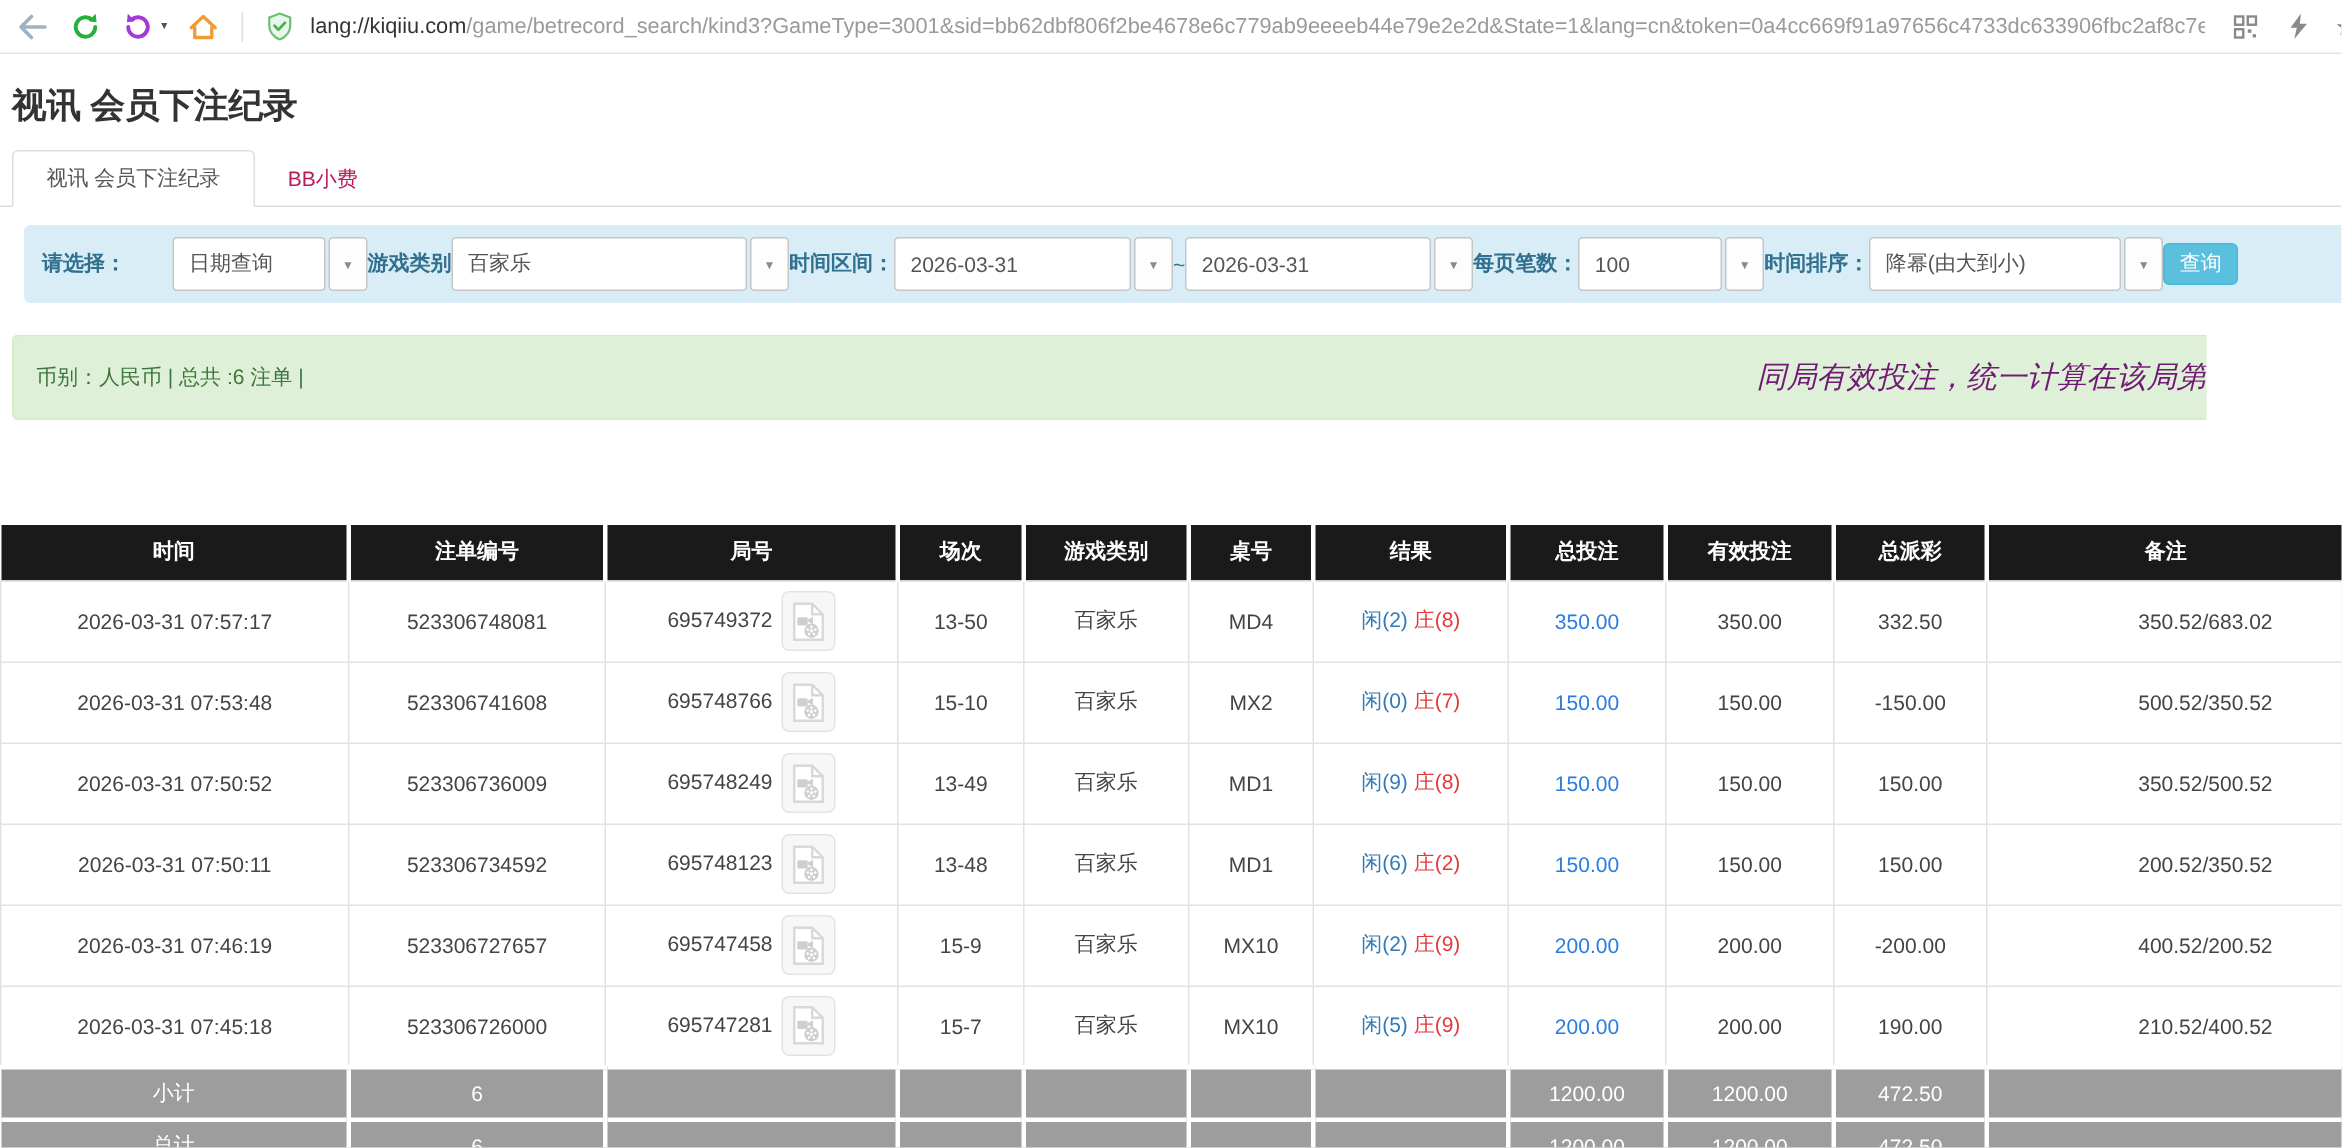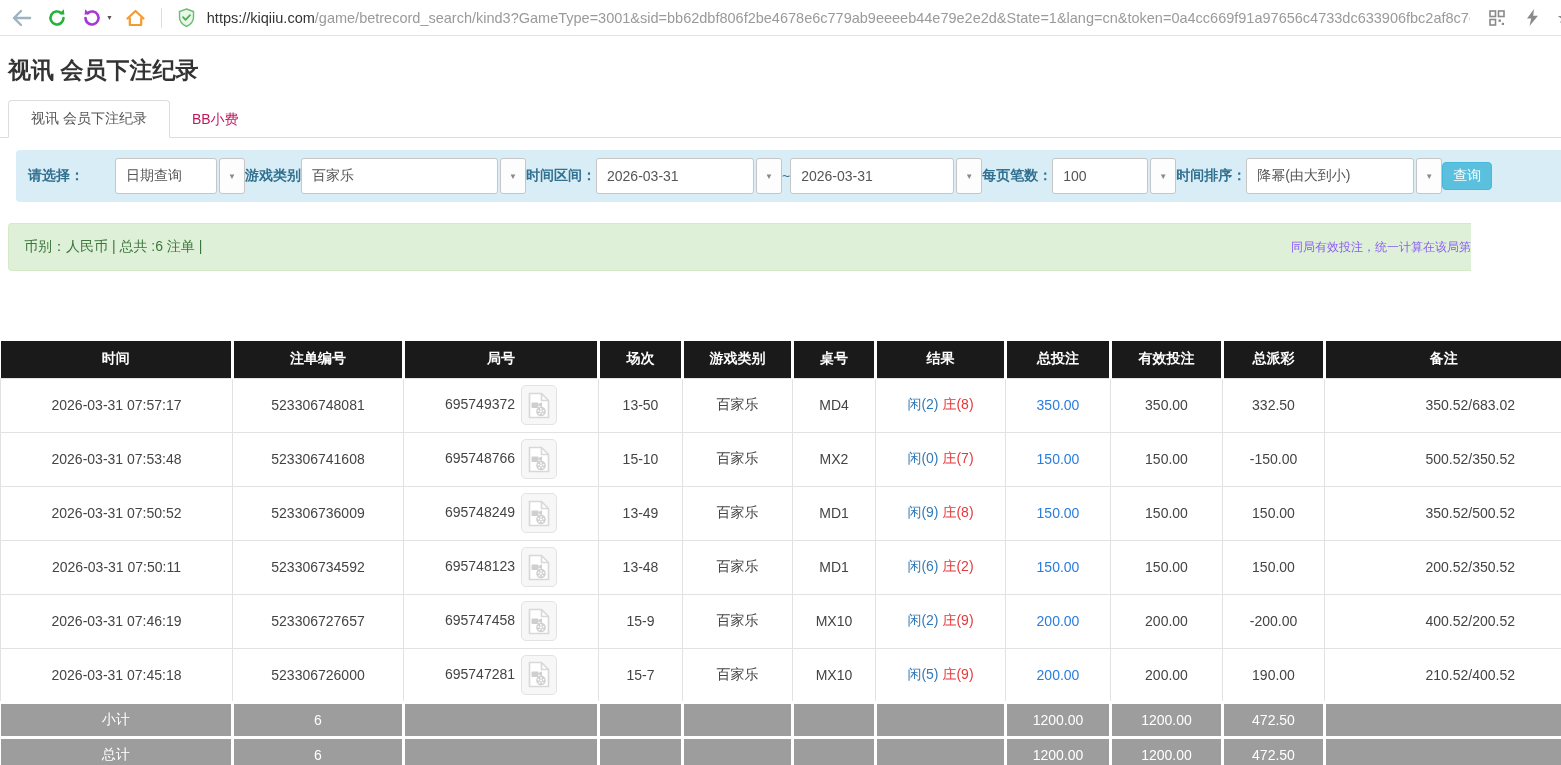--- a/index.html
+++ b/index.html
@@ -40,21 +40,21 @@
     color:#8a8a8a; font-size:8px; cursor:pointer; }
   .tilde { color:#31708f; font-size:14px; }
   .search-btn { height:28px; padding:0 10px; background:#5bc0de; border:1px solid #46b8da;
     color:#fff; font-size:14px; border-radius:4px; cursor:pointer; flex:none; font-family:inherit; }
 
   
   .summary-bar { margin:21px 0 0 8px; width:1463px; background:#dff0d8; border:1px solid #d6e9c6;
     border-right:none; border-radius:4px 0 0 4px; padding:14px 0 14px 15px;
     display:flex; justify-content:space-between; align-items:center; overflow:hidden; white-space:nowrap; }
   .summary-left { color:#3c763d; font-size:14px; }
-  .summary-right { color:#8b5cf6; font-size:12px; }
+  .summary-right { color:#701a75; font-size:20px;font-style:italic; }
 
   
   .bet-table { width:1561px; border-collapse:collapse; table-layout:fixed; margin-top:70px; font-size:14px; }
   .bet-table th { background:#1a1a1a; color:#fff; font-weight:bold; height:37px; text-align:center;
     border-right:3px solid #fff; }
   .bet-table th:last-child { border-right:none; }
   .bet-table td.c { height:54px; text-align:center; color:#444; background:#fff;
     border:1px solid #e2e2e2; vertical-align:middle; }
   td.remark { text-align:right !important; padding-right:46px; }
   .player { color:#337ab7; }
@@ -99,21 +99,21 @@
       </svg>
   </span>
   <span class="bar-divider"></span>
   <div class="url-area">
     <span class="nav-ic">
       <svg width="17" height="19" viewBox="0 0 17 19">
           <path d="M8.5 1l7 2.6v5.6c0 4.4-3 7.4-7 9.3-4-1.9-7-4.9-7-9.3V3.6z" fill="#e9f6ea" stroke="#6abf6e" stroke-width="1.4"></path>
           <path d="M5 9.2l2.6 2.6 4.4-4.6" fill="none" stroke="#4caf50" stroke-width="1.8" stroke-linecap="round" stroke-linejoin="round"></path>
         </svg>
     </span>
-    <span class="url-text"><span class="url-host">https://kiqiiu.com</span><span>/game/betrecord_search/kind3?GameType=3001&amp;sid=bb62dbf806f2be4678e6c779ab9eeeeb44e79e2e2d&amp;State=1&amp;lang=cn&amp;token=0a4cc669f91a97656c4733dc633906fbc2af8c7e</span></span>
+    <span class="url-text"><span class="url-host">lang://kiqiiu.com</span><span>/game/betrecord_search/kind3?GameType=3001&amp;sid=bb62dbf806f2be4678e6c779ab9eeeeb44e79e2e2d&amp;State=1&amp;lang=cn&amp;token=0a4cc669f91a97656c4733dc633906fbc2af8c7e</span></span>
   </div>
   <div class="bar-right">
     <span class="nav-ic">
       <svg width="16" height="16" viewBox="0 0 16 16">
           <g fill="none" stroke="#8a8a8a" stroke-width="1.6">
             <rect x="1" y="1" width="5.5" height="5.5"></rect>
             <rect x="9.5" y="1" width="5.5" height="5.5"></rect>
             <rect x="1" y="9.5" width="5.5" height="5.5"></rect>
           </g>
           <g fill="#8a8a8a">

